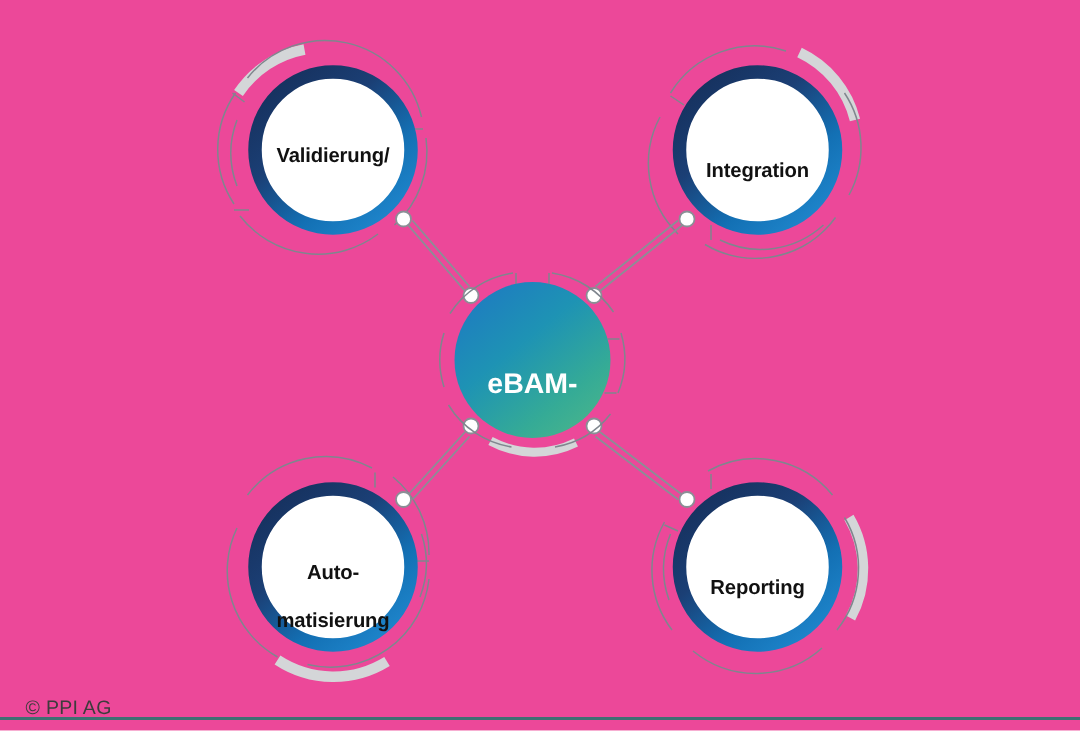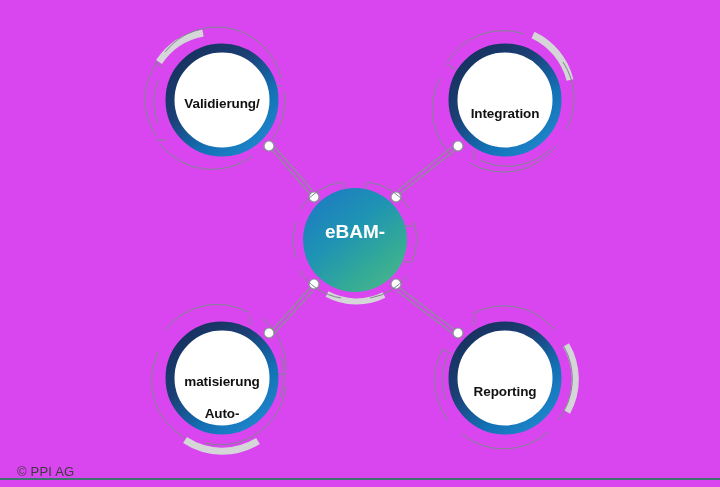--- a/index.html
+++ b/index.html
@@ -7,21 +7,21 @@
     padding: 0;
     background: #ffffff;
   }
   body {
     font-family: "Liberation Sans", sans-serif;
   }
   #canvas {
     position: relative;
     width: 720px;
     height: 487px;
-    background: #d946ef;
+    background: #ec4899;
     overflow: hidden;
   }
   #diagram-svg {
     position: absolute;
     left: 0;
     top: 0;
     width: 720px;
     height: 487px;
   }
   .node-label {
@@ -35,21 +35,21 @@
     pointer-events: none;
     white-space: pre-line;
   }
   .node-label.tl { left: 152px; top: 80px; width: 140px; }
   .node-label.tr { left: 435px; top: 90px; width: 140px; }
   .node-label.bl { left: 152px; top: 358px; width: 140px; }
   .node-label.br { left: 435px; top: 368px; width: 140px; }
   .center-label {
     position: absolute;
     left: 290px;
-    top: 199px;
+    top: 224px;
     width: 130px;
     text-align: center;
     color: #ffffff;
     font-weight: bold;
     font-size: 19px;
     line-height: 1.18;
     white-space: pre-line;
     pointer-events: none;
   }
   #copyright {
@@ -187,22 +187,22 @@
 
   <div class="node-label tl">
     <div>Validierung/</div>
   </div>
 
   <div class="node-label tr">
     <div>Integration</div>
   </div>
 
   <div class="node-label bl">
+    <div>Auto-</div>
     <div>matisierung</div>
-    <div>Auto-</div>
   </div>
 
   <div class="node-label br">
     <div>Reporting</div>
   </div>
 
   <div class="center-label">
     <div>eBAM-</div>
   </div>
 

